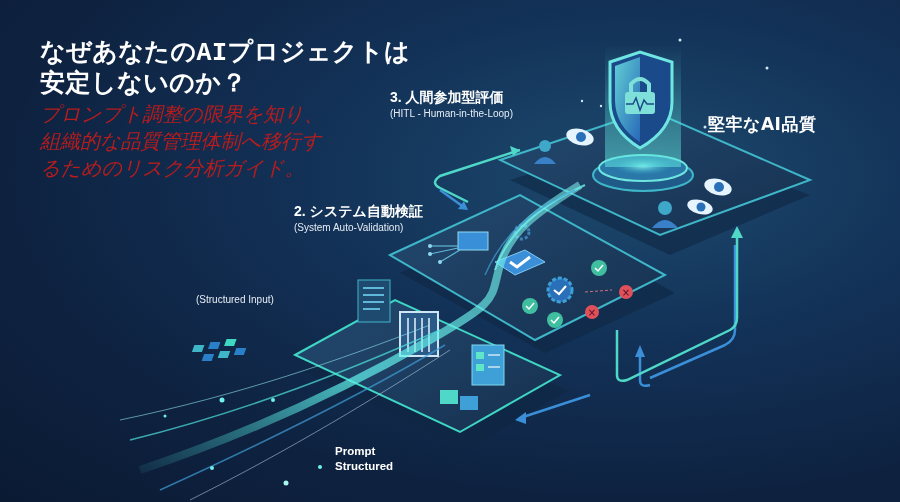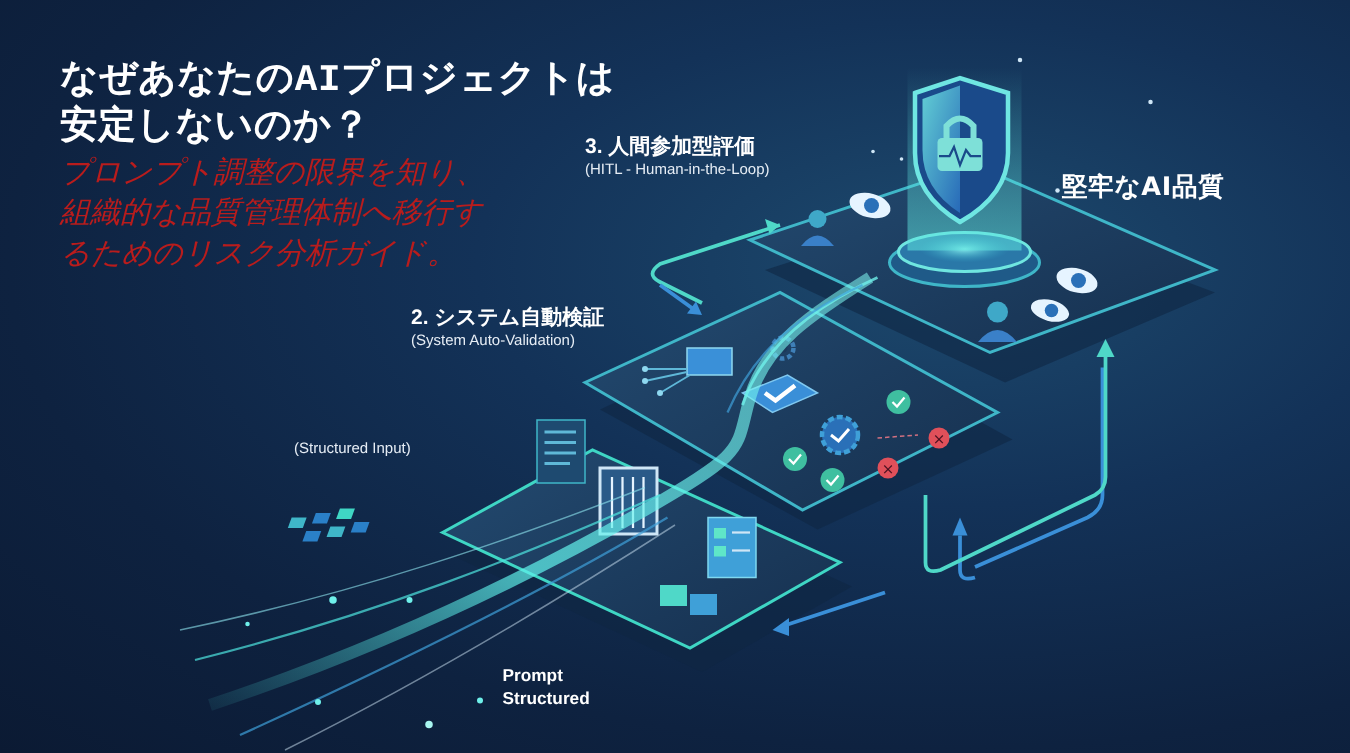--- a/index.html
+++ b/index.html
@@ -228,21 +228,21 @@
     <div>プロンプト調整の限界を知り、</div>
     <div>組織的な品質管理体制へ移行す</div>
     <div>るためのリスク分析ガイド。</div>
   </div>
 
   <div class="label" style="left:390px; top:88px; width:140px;">
     <div class="jp">3. 人間参加型評価</div>
     <div class="en">(HITL - Human-in-the-Loop)</div>
   </div>
 
-  <div class="label" style="left:274px; top:202px; width:160px;">
+  <div class="label" style="left:294px; top:202px; width:160px;">
     <div class="jp">2. システム自動検証</div>
     <div class="en">(System Auto-Validation)</div>
   </div>
 
   <div class="label" style="left:196px; top:292px; width:120px;">
     <div class="en">(Structured Input)</div>
   </div>
 
   <div class="quality">堅牢なAI品質</div>
 

